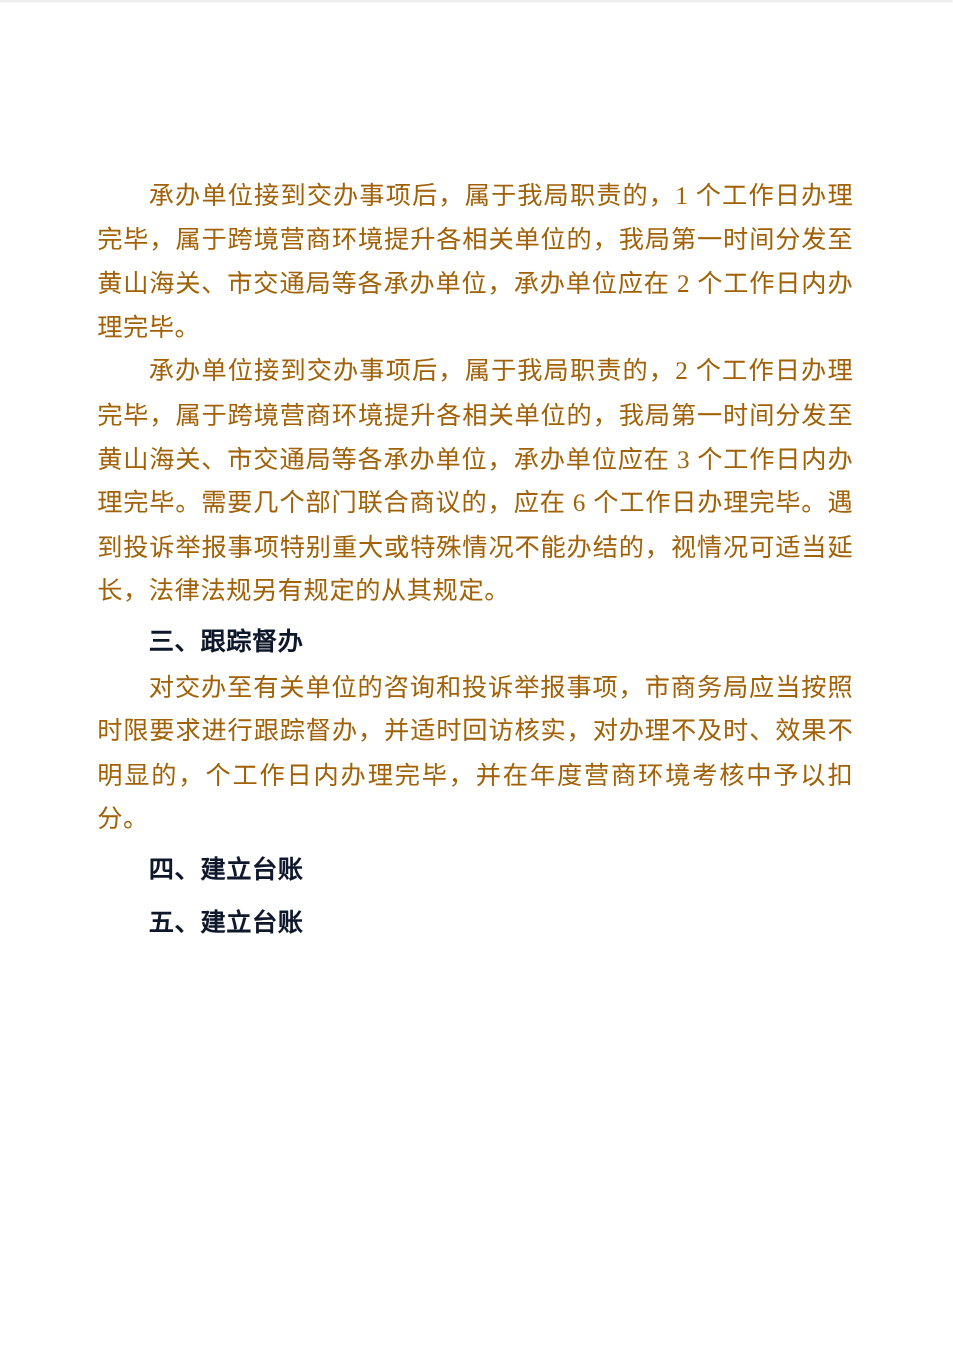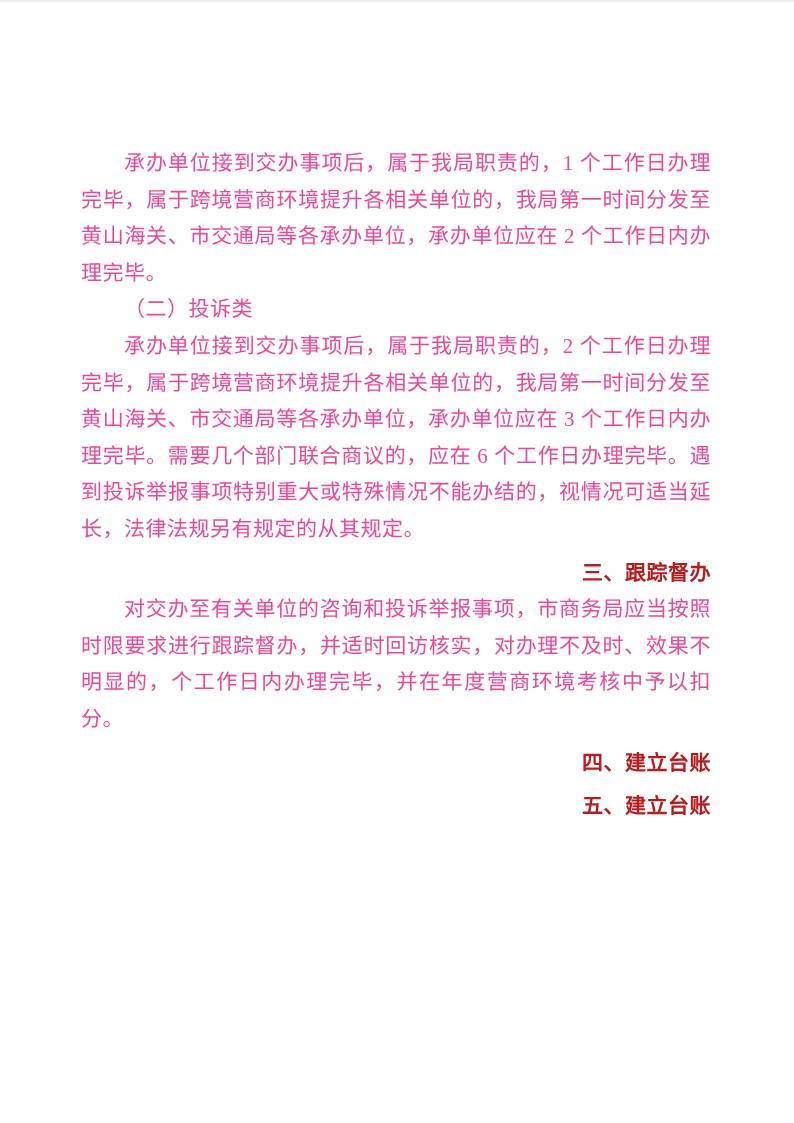--- a/index.html
+++ b/index.html
@@ -15,41 +15,40 @@
     background: #ffffff;
     border-top: 2px solid #ededed;
     padding: 143px 83px 0 81px;
     overflow: hidden;
   }
   .para {
     margin: 0;
     font-family: "Liberation Serif", "DejaVu Serif", serif;
     font-size: 21px;
     line-height: 36.6px;
-    color: #ec4899;
+    color: #a16207;
     text-align: justify;
     text-indent: 43px;
     letter-spacing: 0.5px;
   }
   .heading {
     margin: 7px 0 0 0;
     font-family: "Liberation Sans", "DejaVu Sans", sans-serif;
     font-weight: 700;
     font-size: 21px;
     line-height: 36.6px;
-    color: #b91c1c;
-    text-align: right;
+    color: #0f172a;
+    text-align: left;
     text-indent: 43px;
     letter-spacing: 0.5px;
   }
 </style>
 </head>
 <body>
 
 <div class="page">
   <p class="para">承办单位接到交办事项后，属于我局职责的，1 个工作日办理完毕，属于跨境营商环境提升各相关单位的，我局第一时间分发至黄山海关、市交通局等各承办单位，承办单位应在 2 个工作日内办理完毕。</p>
-  <p class="para">（二）投诉类</p>
   <p class="para">承办单位接到交办事项后，属于我局职责的，2 个工作日办理完毕，属于跨境营商环境提升各相关单位的，我局第一时间分发至黄山海关、市交通局等各承办单位，承办单位应在 3 个工作日内办理完毕。需要几个部门联合商议的，应在 6 个工作日办理完毕。遇到投诉举报事项特别重大或特殊情况不能办结的，视情况可适当延长，法律法规另有规定的从其规定。</p>
   <p class="heading">三、跟踪督办</p>
   <p class="para">对交办至有关单位的咨询和投诉举报事项，市商务局应当按照时限要求进行跟踪督办，并适时回访核实，对办理不及时、效果不明显的，个工作日内办理完毕，并在年度营商环境考核中予以扣分。</p>
   <p class="heading">四、建立台账</p>
   <p class="heading">五、建立台账</p>
 </div>
 
 </body></html>

